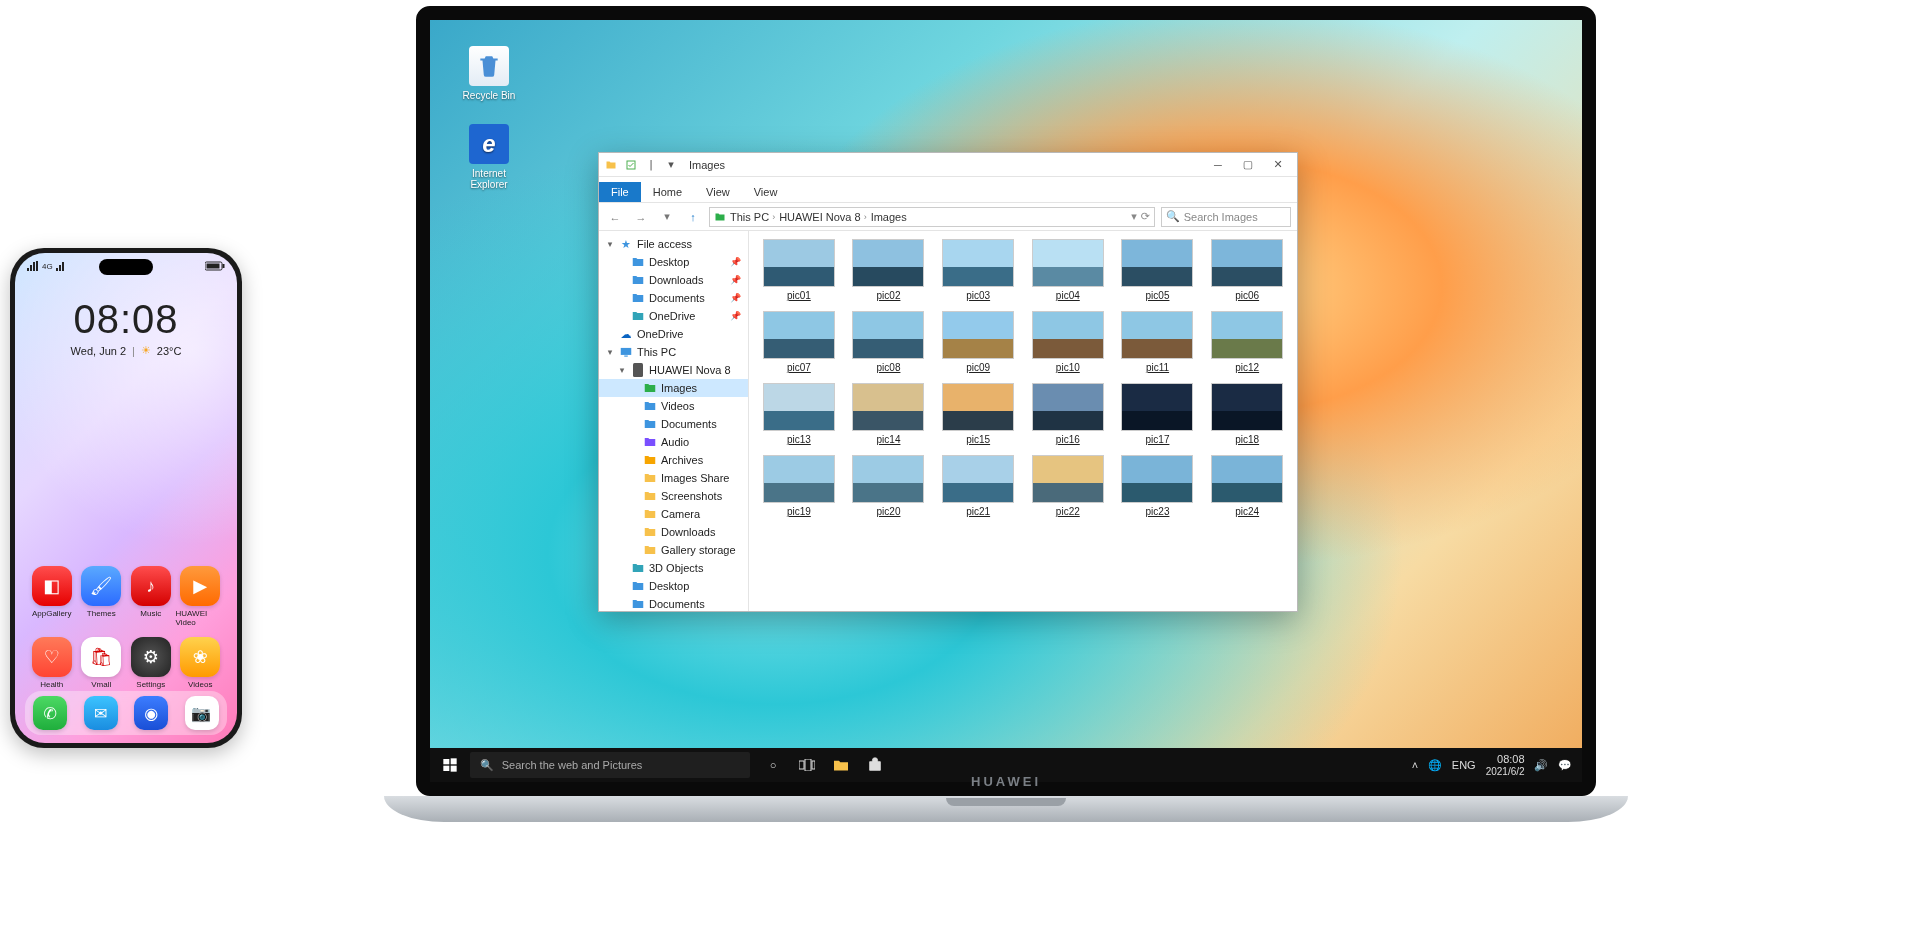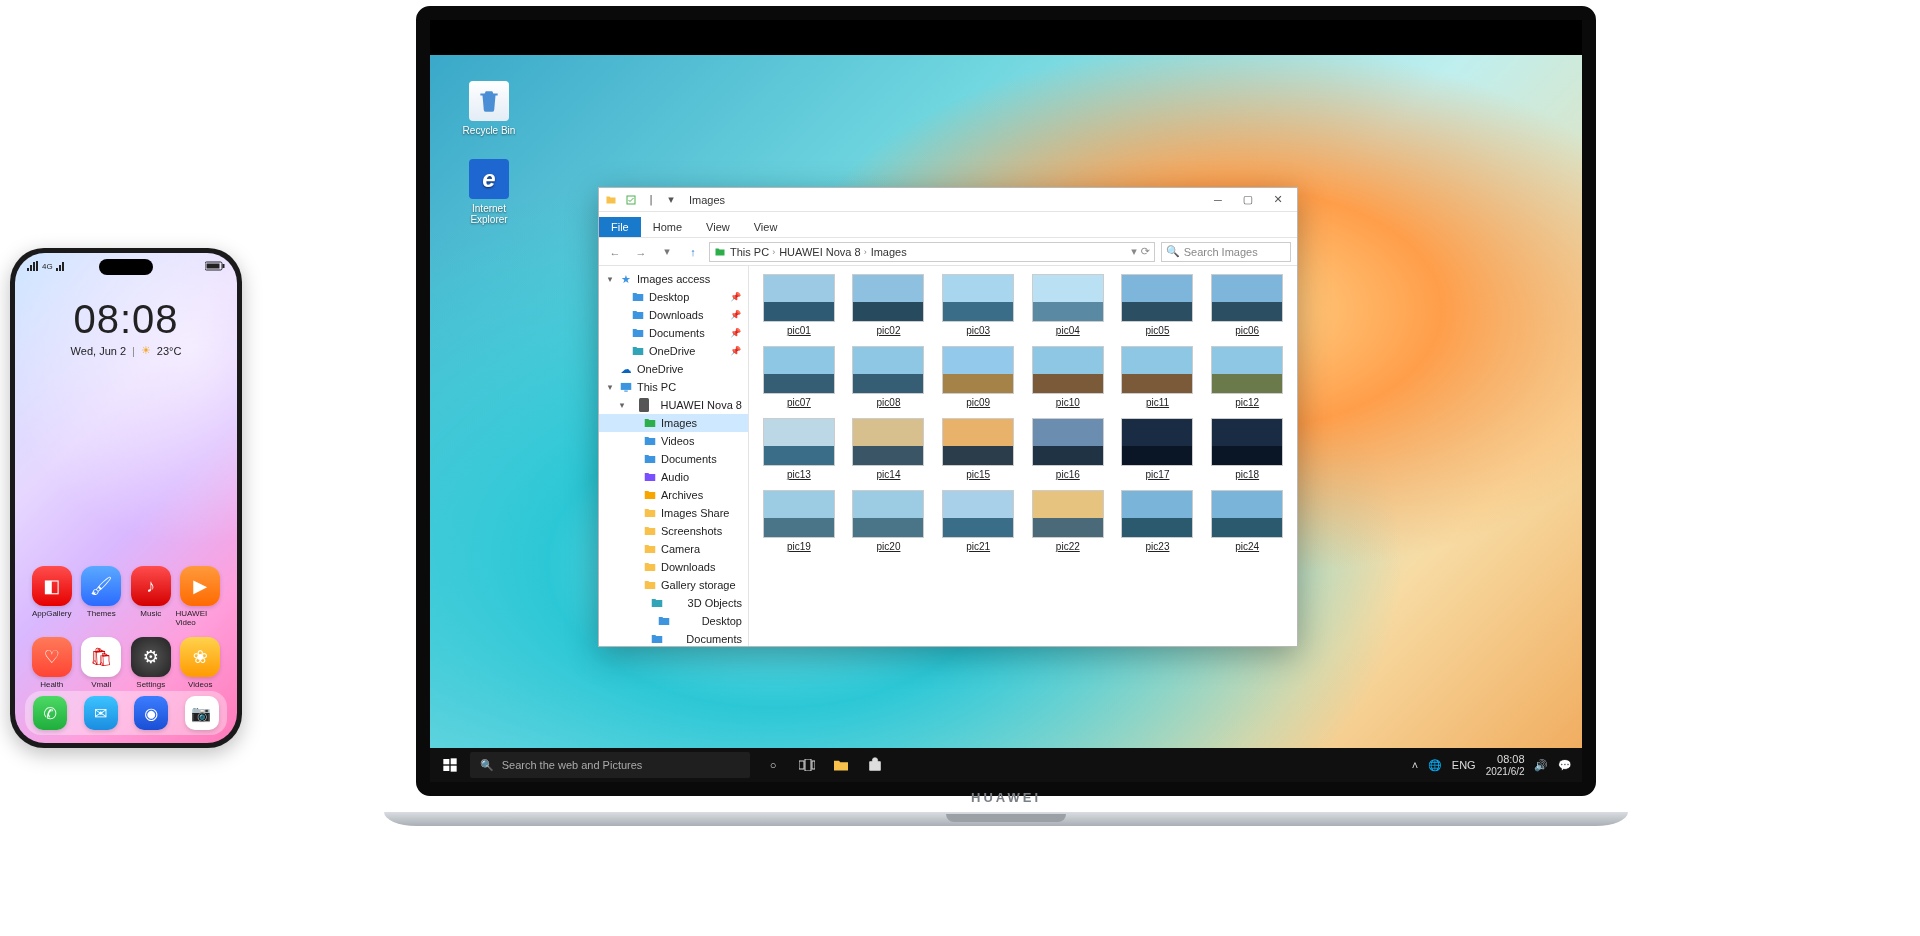--- a/index.html
+++ b/index.html
@@ -59,41 +59,40 @@
   
   .laptop {
     position:absolute; left: 384px; top: 6px; width: 1244px; height: 852px;
   }
   .laptop-frame {
     width: 1180px; height: 790px; margin: 0 auto;
     border: 14px solid #0a0a0a; border-radius: 14px;
     background:#000; overflow:hidden; position:relative;
   }
   .laptop-base {
-    width: 1244px; height: 14px; margin: 16px auto;
+    width: 1244px; height: 26px; margin: 0 auto;
     background: linear-gradient(#d9dde1, #a9afb5);
     border-radius: 0 0 60px 60px / 0 0 26px 26px;
     position:relative;
   }
   .laptop-base::before{
     content:""; position:absolute; left:50%; top:2px; transform:translateX(-50%);
     width:120px; height:8px; background:#9aa0a6; border-radius: 0 0 10px 10px;
   }
   .laptop-brand {
     position:absolute; left:50%; top:-22px; transform:translateX(-50%);
     font-size:13px; letter-spacing:3px; color:#7a7f85; font-weight:600;
   }
 
   .desktop {
     position:absolute; inset:0;
     background:
       radial-gradient(ellipse at 70% 35%, #ffd58a 0%, #ff9e4a 18%, transparent 40%),
       radial-gradient(ellipse at 30% 70%, #7fe3e9 0%, #2cc7d6 20%, transparent 55%),
       linear-gradient(135deg, #3aa8c9 0%, #6fd6df 30%, #bfefef 55%, #f7dba3 80%, #f0a95a 100%);
-    margin-top: 35px;
   }
 
   .desk-icon { position:absolute; width:62px; text-align:center; color:#fff; font-size:10px; text-shadow:0 1px 2px rgba(0,0,0,.6);}
   .desk-icon .box { width:40px; height:40px; margin:0 auto 4px; border-radius:4px; display:flex; align-items:center; justify-content:center; }
   .recycle .box { background: linear-gradient(#fff,#e3ecf5); }
   .recycle .box svg { width:26px; height:26px; }
   .ie .box { background:#1e66d0; }
   .ie .box span { font-size:24px; color:#fff; font-weight:bold; font-style:italic;}
 
   
@@ -120,21 +119,21 @@
   .crumb { display:flex; align-items:center; gap:3px; color:#333;}
   .crumb .sep { color:#888; font-size:9px;}
   .search-box { width:130px; height:20px; border:1px solid #ccc; display:flex; align-items:center; padding:0 4px; color:#888; gap:4px;}
 
   .body { flex:1; display:flex; min-height:0;}
   .nav-pane { width:150px; border-right:1px solid #e4e4e4; overflow-y:auto; padding:4px 0;}
   .tree-item { display:flex; align-items:center; gap:4px; padding:2px 6px; white-space:nowrap;}
   .tree-item.sel { background:#cde8ff;}
   .tree-item .caret { width:10px; text-align:center; color:#666; font-size:9px;}
   .tree-item .ico { width:14px; height:14px; display:flex; align-items:center; justify-content:center;}
-  .indent-1 { padding-left:18px;justify-content:space-between;} .indent-2 { padding-left:30px;}
+  .indent-1 { padding-left:18px;} .indent-2 { padding-left:30px;}
 
   .content { flex:1; overflow:auto; padding:8px;text-decoration:underline;}
   .thumbs { display:grid; grid-template-columns: repeat(6, 1fr); gap:10px 6px;}
   .thumb { display:flex; flex-direction:column; align-items:center; gap:3px;}
   .thumb-img {
     width:72px; height:48px; border:1px solid #ccc;
     background: linear-gradient(to bottom, var(--sky) 0%, var(--sky) 58%, var(--land) 58%, var(--land) 100%);
   }
   .thumb-label { font-size:10px; color:#222;}
 
@@ -322,21 +321,21 @@
           </div>
         </div>
 
         <div class="body">
           <div class="nav-pane" id="nav-pane">
               <div class="tree-item indent-0">
                 <span class="caret">▾</span>
                  <span class="ico">
                   <span style="color:#3e95df">★</span>
                 </span>
-                 <span>Images access</span>
+                 <span>File access</span>
                  </div>
               <div class="tree-item indent-1">
                 <span class="caret"></span>
                  <span class="ico">
                   <svg width="14" height="14" viewBox="0 0 24 24">
                     <path fill="#3e95df" d="M3 5h6l2 2h10v12H3z"></path>
                   </svg>
                 </span>
                  <span>Desktop</span>
                  <span style="margin-left:auto;color:#888;font-size:9px">📌</span>

